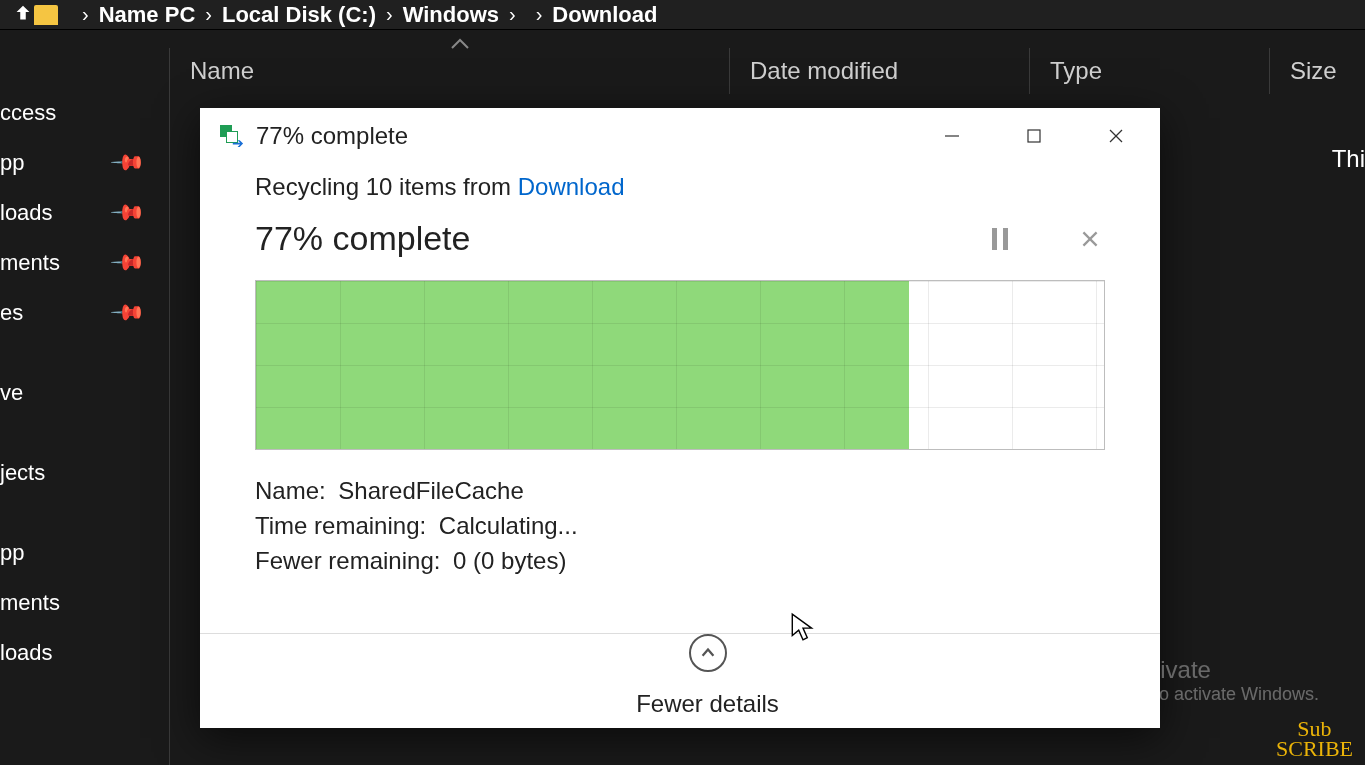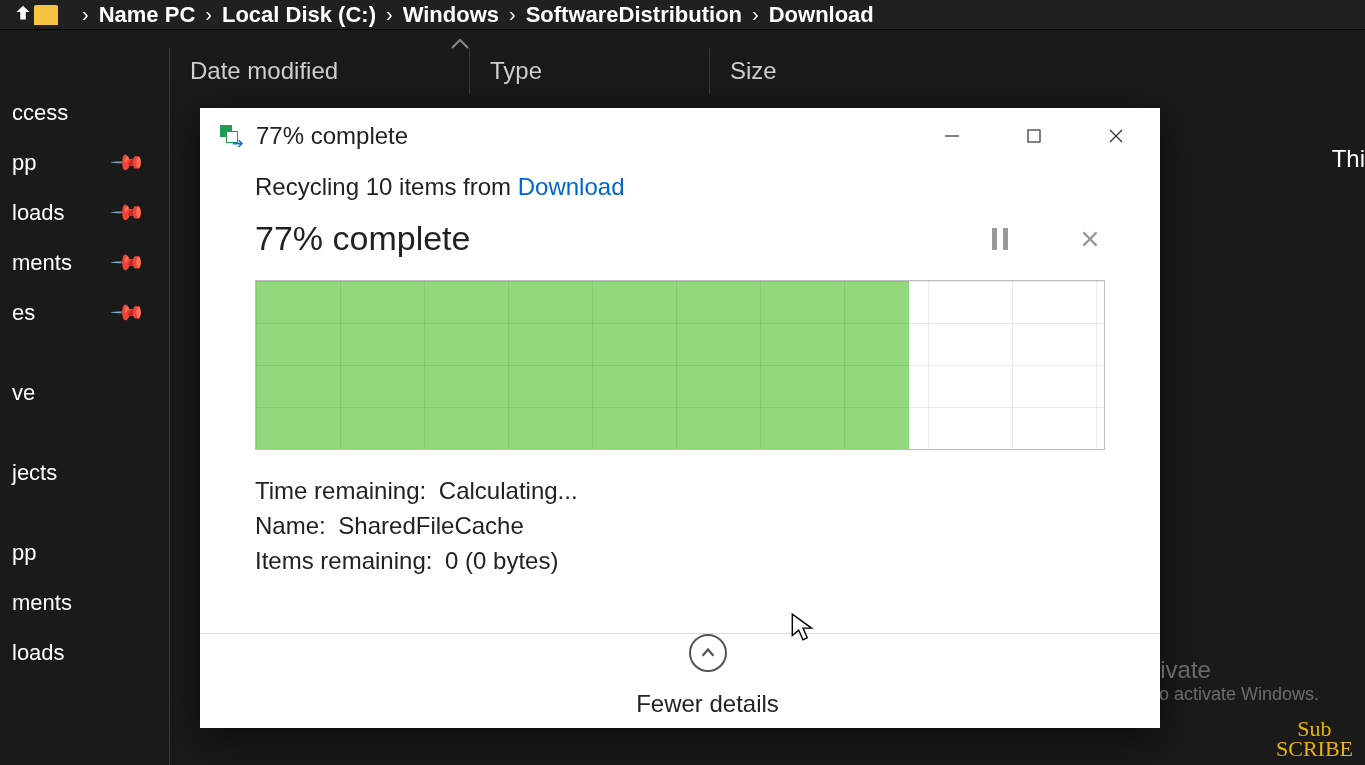--- a/index.html
+++ b/index.html
@@ -60,21 +60,21 @@
     position: absolute;
     left: 0; top: 48px; bottom: 0;
     width: 170px;
     border-right: 1px solid #3a3a3a;
     padding-top: 40px;
   }
   .nav-item {
     display: flex; align-items: center;
     height: 50px;
     color: #fff; font-size: 22px;
-    padding-left: 12px;
+    padding-left: 0;
   }
   .nav-item .pin {
     margin-left: auto; margin-right: 28px;
     color: #bfbfbf; font-size: 22px;
     transform: rotate(45deg);
     display: inline-block;
   }
   .nav-gap { height: 30px; }
 
   
@@ -189,32 +189,32 @@
       </svg>
   </span>
   <span class="folder-icon"></span>
   <span class="sep">›</span>
   <span class="crumb">Name PC</span>
   <span class="sep">›</span>
   <span class="crumb">Local Disk (C:)</span>
   <span class="sep">›</span>
   <span class="crumb">Windows</span>
   <span class="sep">›</span>
-  <span class="crumb">SoftwareDistribution</span>
   <span class="sep">›</span>
   <span class="crumb">Download</span>
 </div>
 
 <div class="expand-hint">
   <svg width="20" height="12" viewBox="0 0 20 12">
       <path d="M2 10 L10 2 L18 10" fill="none" stroke="#888" stroke-width="2"></path>
     </svg>
 </div>
 
 <div class="columns">
+  <div class="col-name">Name</div>
   <div class="col-date">Date modified</div>
   <div class="col-type">Type</div>
   <div class="col-size">Size</div>
 </div>
 
 <div class="row-text">Thi</div>
 
 <div class="nav-col">
   <div class="nav-item">
     <span>ccess</span>
@@ -305,29 +305,29 @@
         </div>
       </div>
     </div>
 
     <div class="prog-outer">
       <div class="prog-fill" id="prog-fill" style="width: 77%;"></div>
       <div class="prog-grid"></div>
     </div>
 
     <div class="detail-line">
+      <span class="lbl">Name:</span>
+      <span class="val">SharedFileCache</span>
+    </div>
+    <div class="detail-line">
       <span class="lbl">Time remaining:</span>
       <span class="val">Calculating...</span>
     </div>
     <div class="detail-line">
-      <span class="lbl">Name:</span>
-      <span class="val">SharedFileCache</span>
-    </div>
-    <div class="detail-line">
-      <span class="lbl">Items remaining:</span>
+      <span class="lbl">Fewer remaining:</span>
       <span class="val">0 (0 bytes)</span>
     </div>
   </div>
 
   <div class="dlg-footer">
     <div class="chev-circle">
       <svg viewBox="0 0 20 20">
           <polyline points="4,13 10,6 16,13"></polyline>
         </svg>
     </div>

